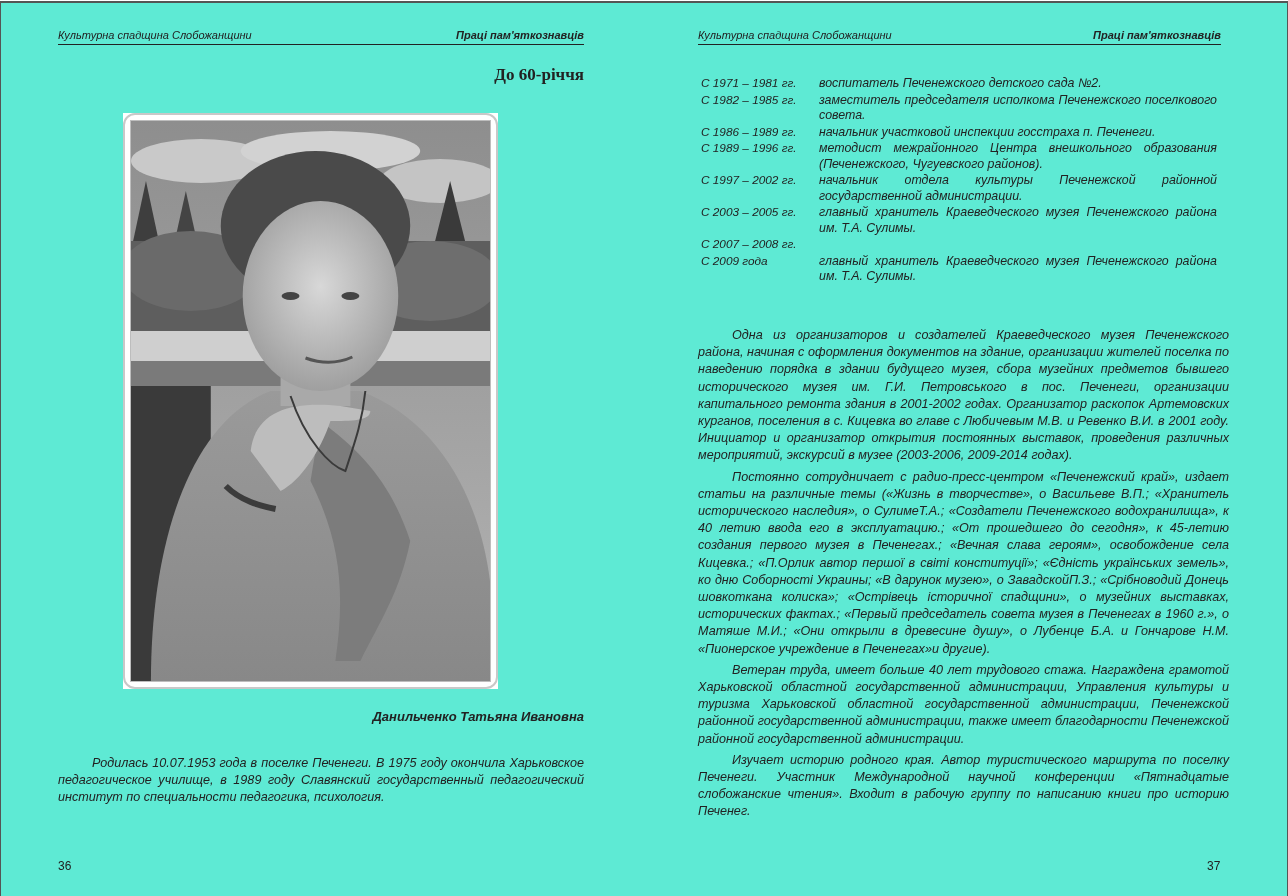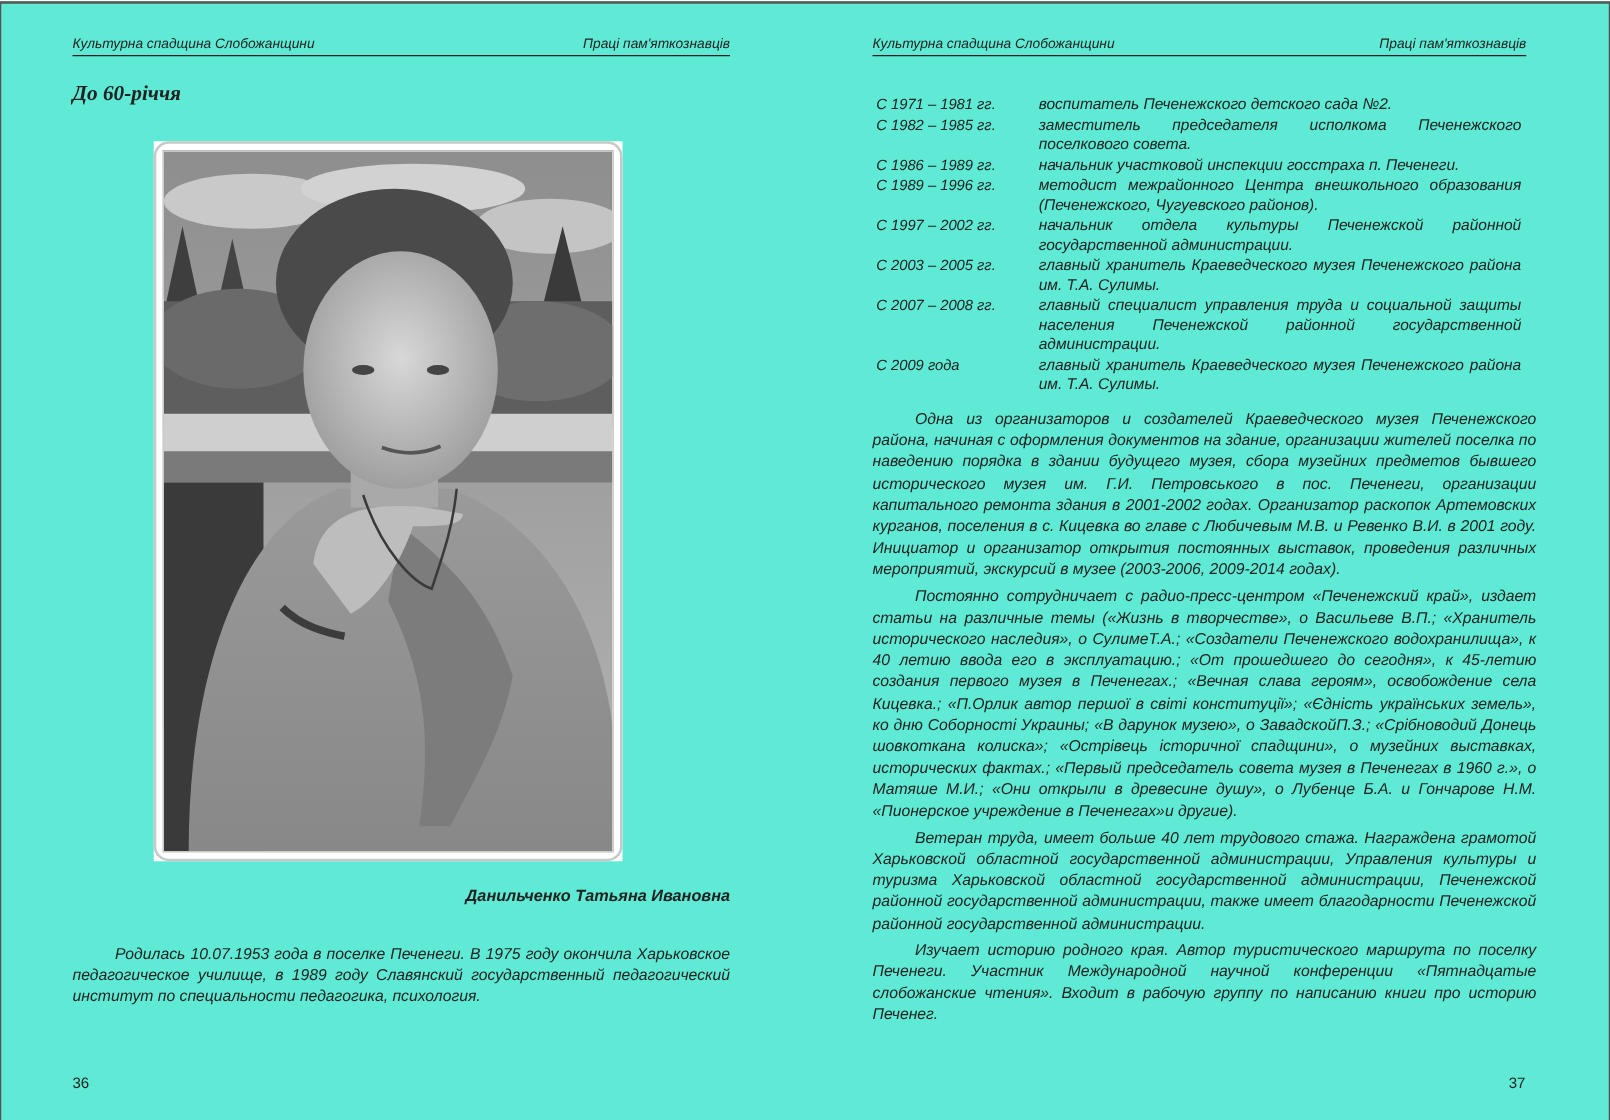--- a/index.html
+++ b/index.html
@@ -6,42 +6,42 @@
   body { width: 1288px; height: 896px; position: relative; overflow: hidden; font-family: "Liberation Sans", sans-serif; color: #1e1e1e; }
   .spread { position: absolute; left: 0; top: 1px; width: 1286px; height: 893px; border: 1px solid #555; border-top-width: 2px; border-bottom-width: 2px; border-right-width: 2px; background: #5eead4; }
   .page { position: absolute; top: 0; height: 893px; }
   .page-left { left: 0; width: 643px; }
   .page-right { left: 643px; width: 643px; }
 
   .running-head { position: absolute; top: 25px; height: 16px; border-bottom: 1px solid #222; font-style: italic; font-size: 11px; color: #222; }
   .page-left .running-head { left: 57px; width: 526px; }
   .page-right .running-head { left: 54px; width: 523px; }
   .running-head .rh-left { position: absolute; left: 0; top: 1px; }
-  .running-head .rh-right { position: absolute; right: 0; top: 1px; }
+  .running-head .rh-right { position: absolute; right: 0; top: 1px; font-weight: bold; }
 
-  .section-title { position: absolute; left: 57px; width: 526px; top: 62px; text-align: left; font-family: "Liberation Serif", serif; font-style: italic; font-weight: bold; font-size: 17px; color: #222; }
+  .section-title { position: absolute; left: 57px; width: 526px; top: 62px; text-align: right; font-family: "Liberation Serif", serif; font-weight: bold; font-size: 17px; color: #222; }
 
   .photo-frame { position: absolute; left: 122px; top: 110px; width: 375px; height: 576px; background: #ffffff; }
   .photo-frame .outer { position: absolute; inset: 0; border: 2px solid #c8c8c8; border-radius: 12px; }
   .photo-frame .inner { position: absolute; left: 7px; top: 7px; right: 7px; bottom: 7px; border: 1px solid #bdbdbd; overflow: hidden; }
   .photo-frame svg { display: block; width: 100%; height: 100%; }
 
   .caption-name { position: absolute; left: 57px; width: 526px; top: 706px; text-align: right; font-style: italic; font-weight: bold; font-size: 13px; color: #222; }
 
   .body-text { font-style: italic; font-size: 12.6px; line-height: 17.2px; text-align: justify; color: #222; }
   .body-text p { margin: 0 0 4px 0; text-indent: 34px; }
 
   .bio-intro { position: absolute; left: 57px; width: 526px; top: 752px; }
 
   .page-number { position: absolute; top: 856px; font-size: 12px; color: #222; }
   .page-left .page-number { left: 57px; }
   .page-right .page-number { left: 563px; }
 
   .career { position: absolute; left: 57px; width: 516px; top: 73px; font-style: italic; font-size: 12.4px; line-height: 15.5px; color: #222; }
-  .career-row { display: flex; margin-bottom: 1px; gap: 12px; }
+  .career-row { display: flex; margin-bottom: 1px; }
   .career-period { width: 118px; flex: 0 0 118px; font-size: 11.8px; }
   .career-desc { flex: 1; text-align: justify; }
 
   .right-body { position: absolute; left: 54px; width: 531px; top: 324px; }
 </style>
 </head>
 <body>
 
 <div class="spread">
 
@@ -149,21 +149,20 @@
       <div class="career-row">
         <span class="career-period">С 1997 – 2002 гг.</span>
         <span class="career-desc">начальник отдела культуры Печенежской районной государственной администрации.</span>
       </div>
       <div class="career-row">
         <span class="career-period">С 2003 – 2005 гг.</span>
         <span class="career-desc">главный хранитель Краеведческого музея Печенежского района им. Т.А. Сулимы.</span>
       </div>
       <div class="career-row">
         <span class="career-period">С 2007 – 2008 гг.</span>
-        <span class="career-desc">главный специалист управления труда и социальной защиты населения Печенежской районной государственной администрации.</span>
       </div>
       <div class="career-row">
         <span class="career-period">С 2009 года</span>
         <span class="career-desc">главный хранитель Краеведческого музея Печенежского района им. Т.А. Сулимы.</span>
       </div>
     </div>
 
     <div class="right-body body-text">
       <p>Одна из организаторов и создателей Краеведческого музея Печенежского района, начиная с оформления документов на здание, организации жителей поселка по наведению порядка в здании будущего музея, сбора музейних предметов бывшего исторического музея им. Г.И. Петровського в пос. Печенеги, организации капитального ремонта здания в 2001-2002 годах. Организатор раскопок Артемовских курганов, поселения в с. Кицевка во главе с Любичевым М.В. и Ревенко В.И. в 2001 году. Инициатор и организатор открытия постоянных выставок, проведения различных мероприятий, экскурсий в музее (2003-2006, 2009-2014 годах).</p>
       <p>Постоянно сотрудничает с радио-пресс-центром «Печенежский край», издает статьи на различные темы («Жизнь в творчестве», о Васильеве В.П.; «Хранитель исторического наследия», о СулимеТ.А.; «Создатели Печенежского водохранилища», к 40 летию ввода его в эксплуатацию.; «От прошедшего до сегодня», к 45-летию создания первого музея в Печенегах.; «Вечная слава героям», освобождение села Кицевка.; «П.Орлик автор першої в світі конституції»; «Єдність українських земель», ко дню Соборності Украины; «В дарунок музею», о ЗавадскойП.З.; «Срібноводий Донець шовкоткана колиска»; «Острівець історичної спадщини», о музейних выставках, исторических фактах.; «Первый председатель совета музея в Печенегах в 1960 г.», о Матяше М.И.; «Они открыли в древесине душу», о Лубенце Б.А. и Гончарове Н.М. «Пионерское учреждение в Печенегах»и другие).</p>

